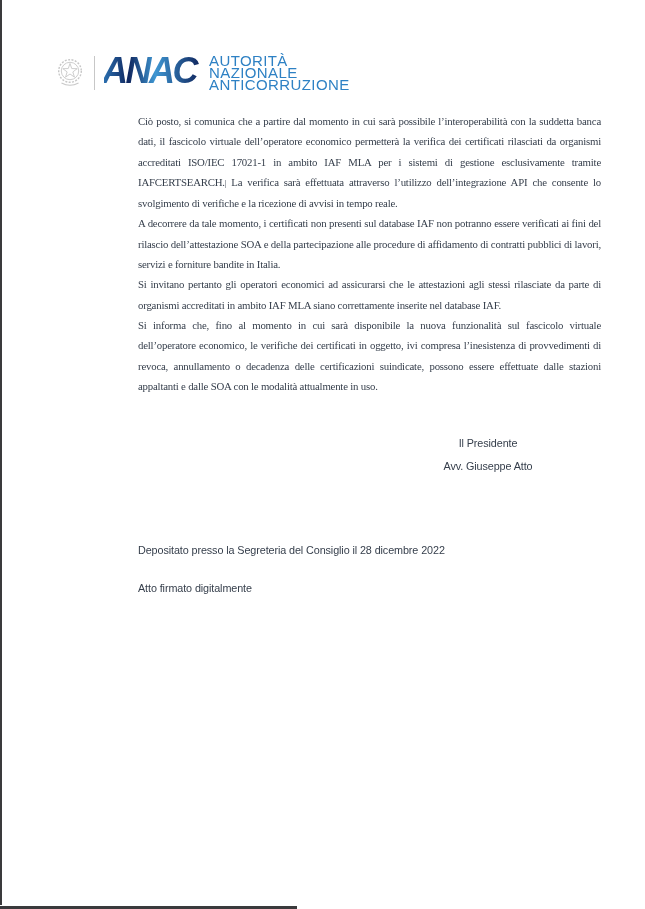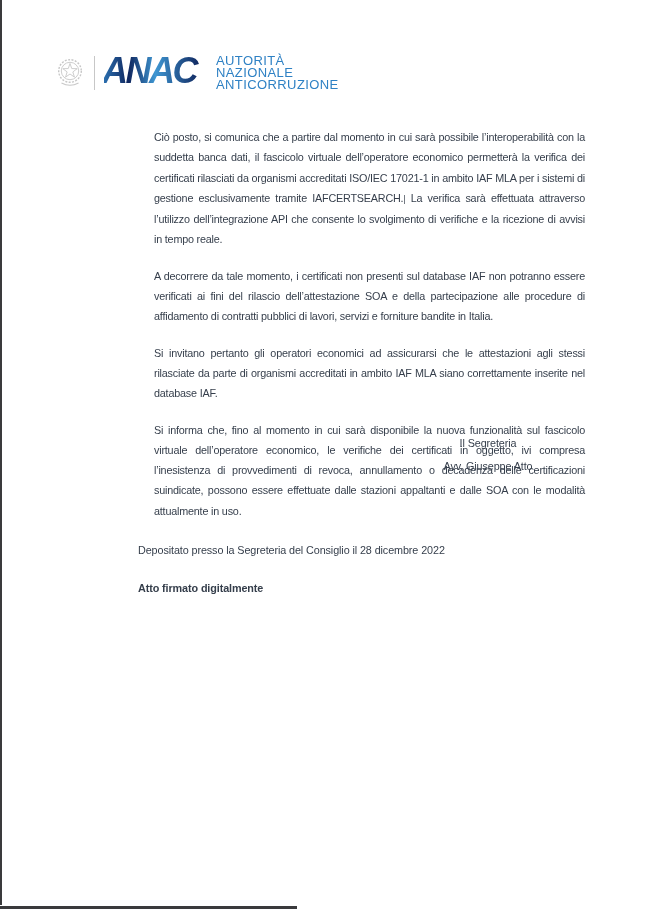--- a/index.html
+++ b/index.html
@@ -12,41 +12,41 @@
     font-family: "Liberation Sans", sans-serif;
   }
   
   .edge-left   { position: absolute; left: 0; top: 0; width: 2px; height: 905px; }
   .edge-bottom { position: absolute; left: 0; top: 906px; width: 297px; height: 3px; }
 
   
   .logo { position: absolute; left: 56px; top: 53px; display: flex; align-items: center; justify-content: space-between; }
   .logo-sep { width: 1px; height: 34px; margin: 0 9px 0 10px; }
   .wordmark text { font-family: "Liberation Sans", sans-serif; }
-  .org { margin-left: 12px; font-size: 13px; line-height: 11.9px; letter-spacing: 0.4px; font-weight: normal; }
+  .org { margin-left: 5px; font-size: 15px; line-height: 11.9px; letter-spacing: 0.4px; font-weight: normal; }
 
   
   .doc-body {
     position: absolute; left: 138px; top: 111px; width: 463px;
     text-align: justify;
     font-size: 10.8px; line-height: 20.3px; letter-spacing: -0.2px;
   }
-  .doc-body p { margin: 16px; }
+  .doc-body p { margin: 0; font-family: Liberation Serif, serif; }
   .cursor-mark { font-size: 8.5px; }
 
   .signature {
     position: absolute; left: 380px; top: 432px; width: 216px;
     text-align: center; font-size: 10.8px; line-height: 23px; letter-spacing: -0.1px;
   }
 
   .footer {
     position: absolute; left: 138px; top: 511px;
     font-size: 10.8px; line-height: 22px; letter-spacing: -0.1px;
   }
-  .signed { margin-top: 16px; font-weight: bold; }
+  .signed { margin-top: 16px; }
 </style>
 </head>
 <body>
 
 <div class="page">
 
   <div class="edge-left" style="background-color: rgb(58, 58, 60);"></div>
   <div class="edge-bottom" style="background-color: rgb(58, 58, 60);"></div>
 
   <header class="logo">
@@ -79,21 +79,21 @@
   </header>
 
   <main class="doc-body" style="color: rgb(53, 62, 75);">
     <p><span>Ciò posto, si comunica che a partire dal momento in cui sarà possibile l’interoperabilità con la suddetta banca dati, il fascicolo virtuale dell’operatore economico permetterà la verifica dei certificati rilasciati da organismi accreditati ISO/IEC 17021-1 in ambito IAF MLA per i sistemi di gestione esclusivamente tramite IAFCERTSEARCH.</span><span class="cursor-mark">|</span><span> La verifica sarà effettuata attraverso l’utilizzo dell’integrazione API che consente lo svolgimento di verifiche e la ricezione di avvisi in tempo reale.</span></p>
     <p>A decorrere da tale momento, i certificati non presenti sul database IAF non potranno essere verificati ai fini del rilascio dell’attestazione SOA e della partecipazione alle procedure di affidamento di contratti pubblici di lavori, servizi e forniture bandite in Italia.</p>
     <p>Si invitano pertanto gli operatori economici ad assicurarsi che le attestazioni agli stessi rilasciate da parte di organismi accreditati in ambito IAF MLA siano correttamente inserite nel database IAF.</p>
     <p>Si informa che, fino al momento in cui sarà disponibile la nuova funzionalità sul fascicolo virtuale dell’operatore economico, le verifiche dei certificati in oggetto, ivi compresa l’inesistenza di provvedimenti di revoca, annullamento o decadenza delle certificazioni suindicate, possono essere effettuate dalle stazioni appaltanti e dalle SOA con le modalità attualmente in uso.</p>
   </main>
 
   <div class="signature" style="color: rgb(53, 62, 75);">
-    <div>Il Segreteria</div>
+    <div>Il Presidente</div>
     <div>Avv. Giuseppe Atto</div>
   </div>
 
   <div class="footer" style="color: rgb(53, 62, 75); margin-top: 28px;">
     <div>Depositato presso la Segreteria del Consiglio il 28 dicembre 2022</div>
     <div class="signed">Atto firmato digitalmente</div>
   </div>
 
 </div>
 

